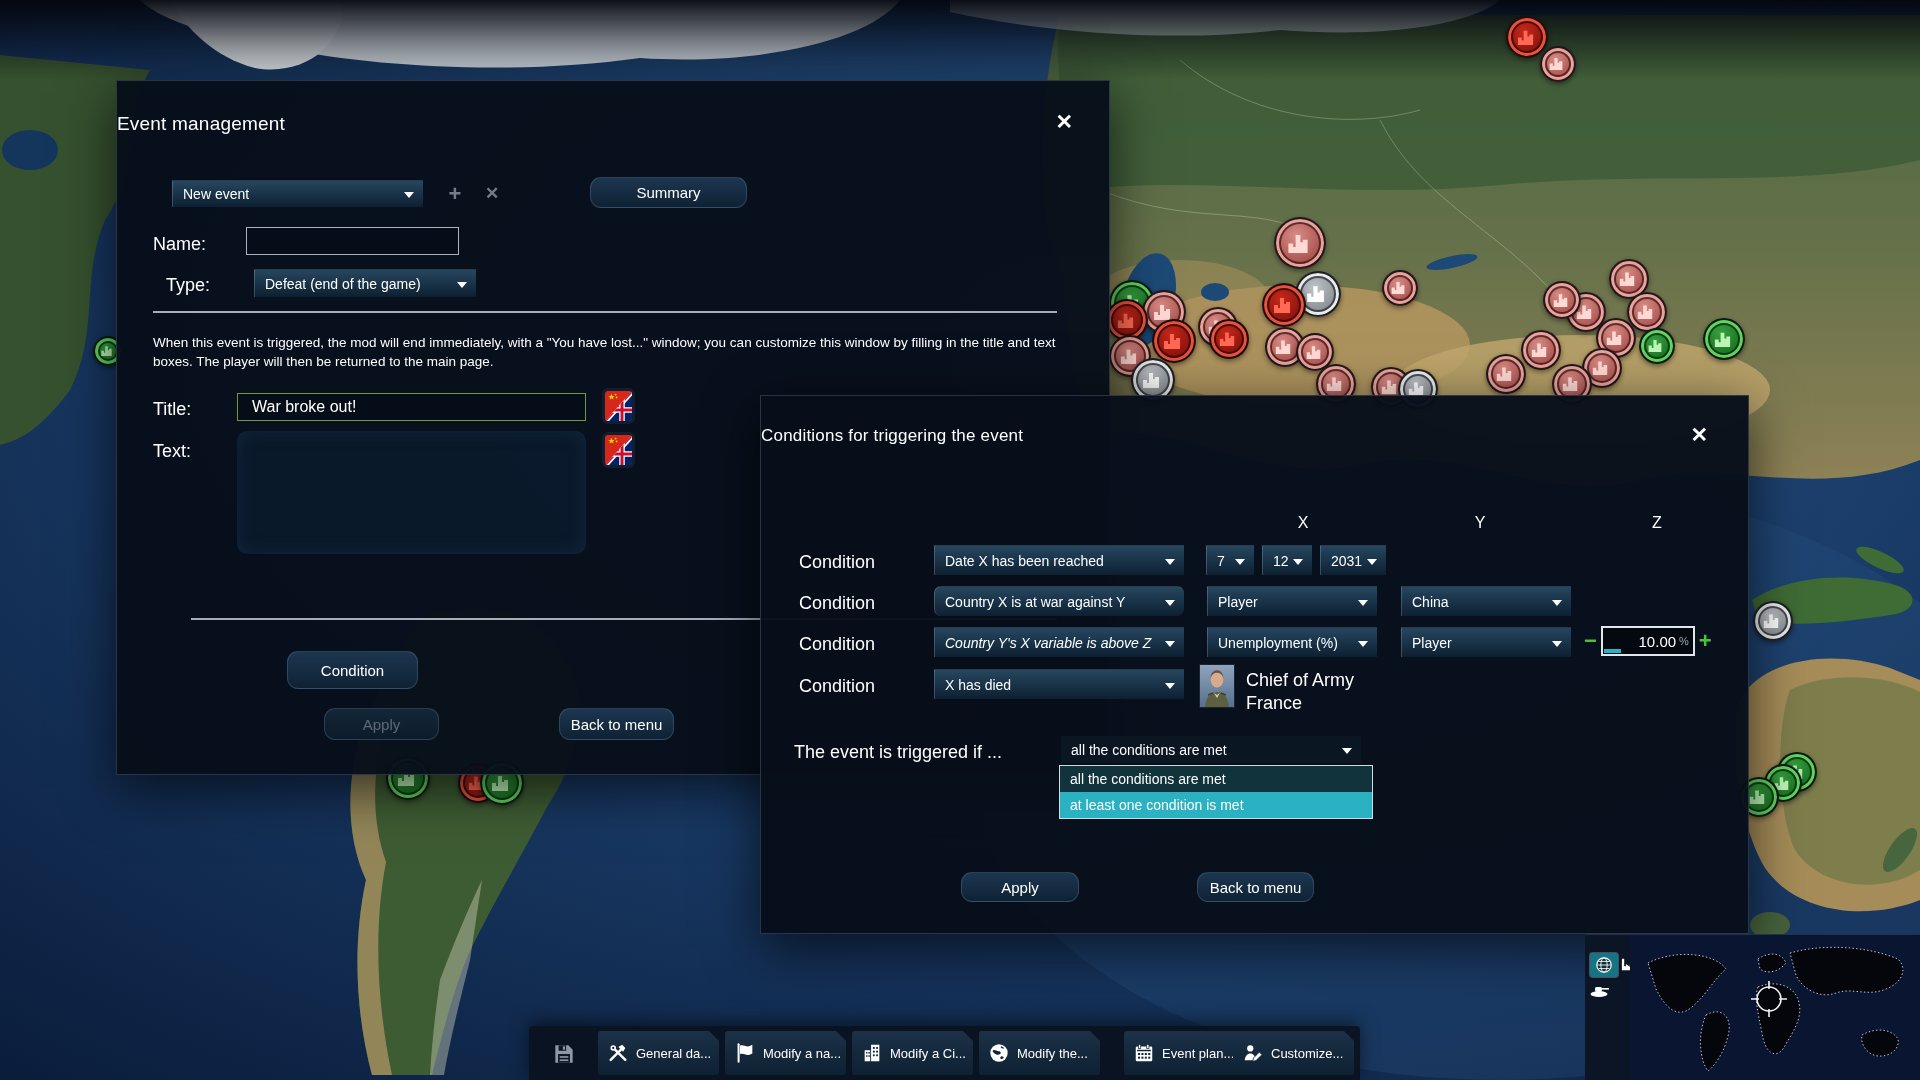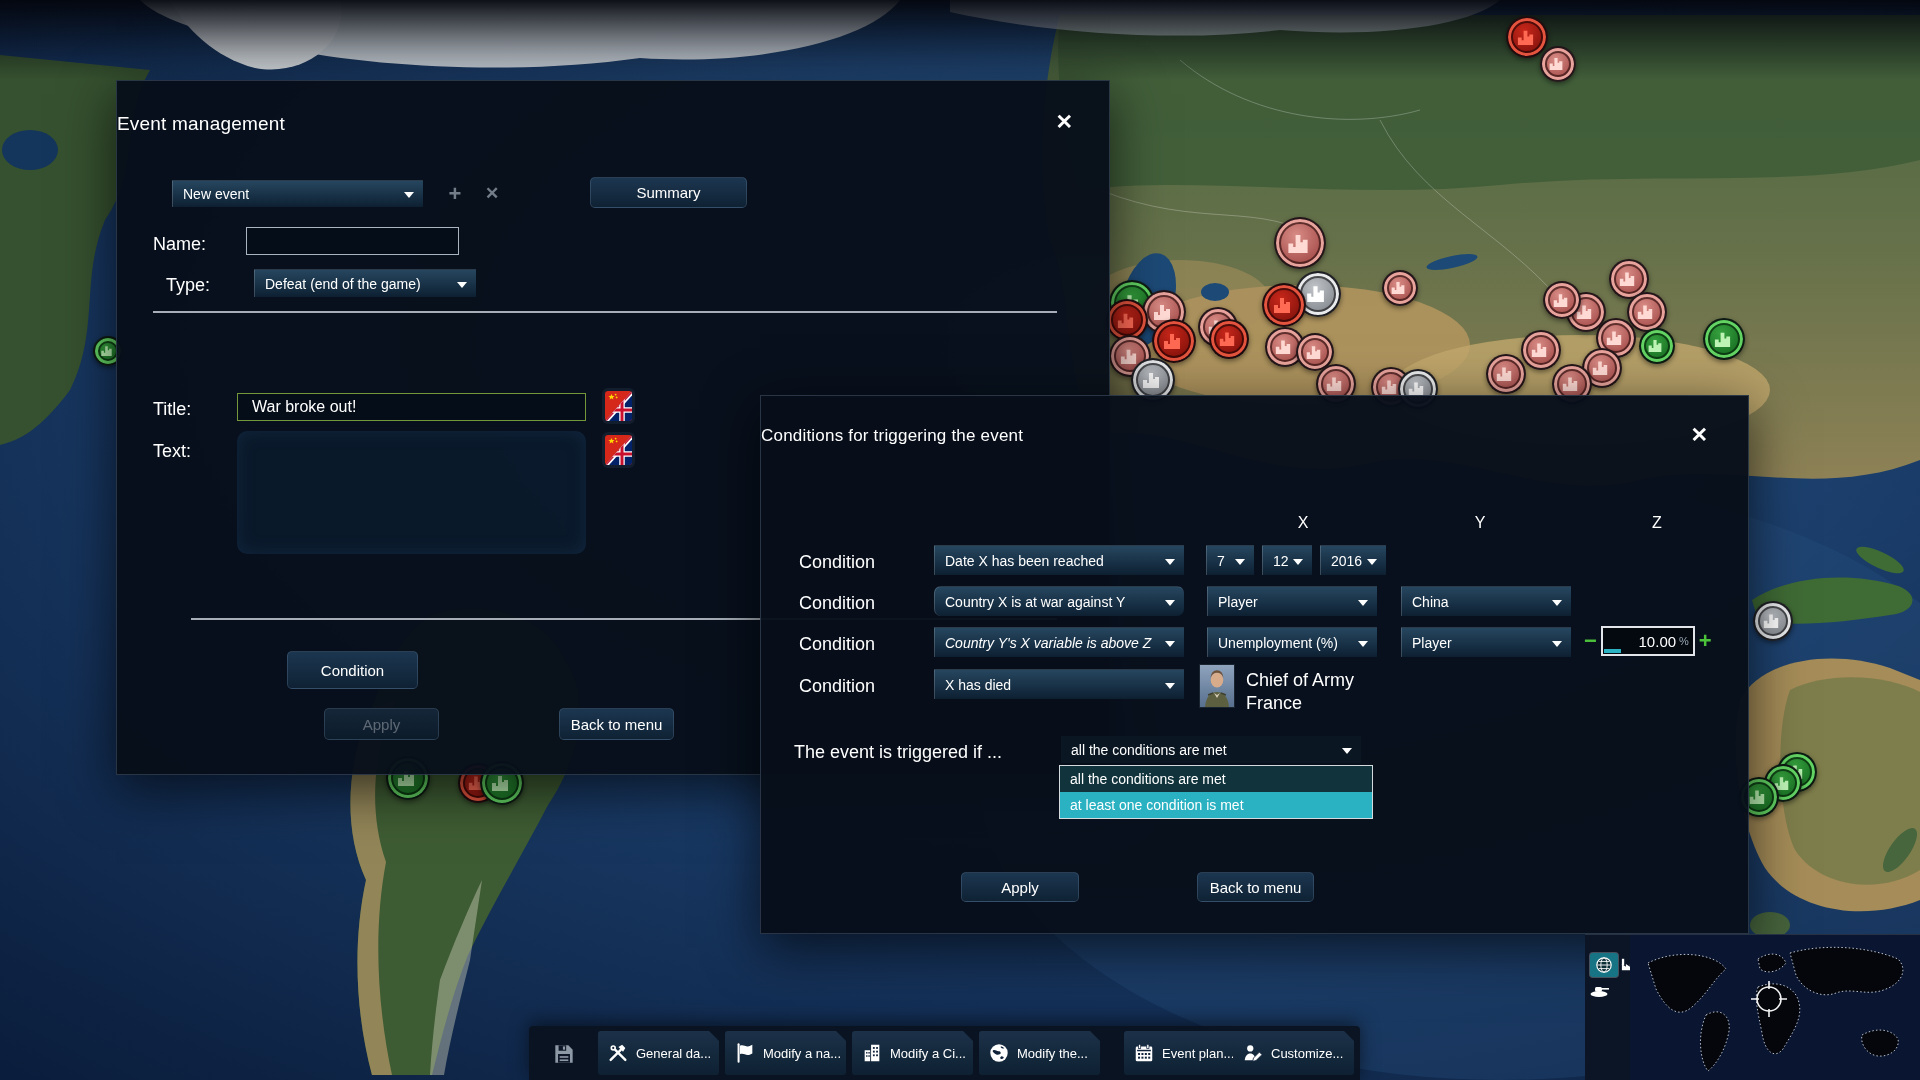--- a/index.html
+++ b/index.html
@@ -19,21 +19,21 @@
     box-shadow:inset 0 0 0 3px #63d363,inset 0 0 0 5px rgba(5,35,10,.7),0 2px 5px rgba(0,0,0,.45);color:#bef5b6;}
   .badge.gray{background:radial-gradient(circle at 42% 35%,#c0c4c9,#7e8389 80%);
     box-shadow:inset 0 0 0 3px #e9ebed,inset 0 0 0 5px rgba(25,25,28,.65),0 2px 5px rgba(0,0,0,.45);color:#fff;}
   
   .dialog{position:absolute;background:rgba(7,14,26,.97);border:1px solid rgba(130,155,180,.28);
     box-shadow:0 14px 50px rgba(0,0,0,.65);box-sizing:border-box;}
   .dlg-title{position:absolute;left:0;right:0;text-align:left;font-size:19px;letter-spacing:.2px;}
   .dlg-close{position:absolute;font-size:21px;line-height:1;color:#fff;cursor:pointer;font-weight:bold;}
   .lbl{position:absolute;font-size:18px;color:#fff;}
   .btn{position:absolute;background:linear-gradient(180deg,#1c3650,#0f2234);
-    border:1px solid rgba(140,170,200,.22);border-radius:5px;color:#fff;font-size:15px;
+    border:1px solid rgba(140,170,200,.22);border-radius:11px;color:#fff;font-size:15px;
     display:flex;align-items:center;justify-content:center;box-sizing:border-box;cursor:pointer;
     font-family:"Liberation Sans",sans-serif;}
   .btn.disabled{color:rgba(255,255,255,.32);background:linear-gradient(180deg,#142638,#0c1b2a);}
   .dd{position:absolute;background:linear-gradient(180deg,#26465f,#0d2032);border-left:1px solid rgba(255,255,255,.18);
     border-top:1px solid rgba(255,255,255,.12);color:#fff;font-size:14px;display:flex;align-items:center;
     padding:0 11px 0 10px;box-sizing:border-box;cursor:pointer;white-space:nowrap;overflow:hidden;}
   .dd::after{content:"";position:absolute;right:9px;top:50%;margin-top:-2px;
     border:5px solid transparent;border-top:6px solid #fff;border-bottom:none;}
   .input{position:absolute;background:rgba(4,12,22,.6);border:1px solid #aab4c0;color:#fff;
     font-size:15px;box-sizing:border-box;padding:0 8px;font-family:"Liberation Sans",sans-serif;outline:none;}
@@ -331,20 +331,21 @@
     <div class="lbl" style="left:36px;top:153px;">Name:</div>
     <input class="input" style="left: 129px; top: 146px; width: 213px; height: 28px;" value="">
 
     <div class="lbl" style="left:49px;top:194px;">Type:</div>
     <div class="dd" style="left:137px;top:188px;width:222px;height:28px;">
       <span>Defeat (end of the game)</span>
     </div>
 
     <div class="divider" style="left:36px;top:230px;width:904px;"></div>
 
+    <div class="lbl" style="left:36px;top:252px;width:910px;font-size:13.5px;line-height:19px;">When this event is triggered, the mod will end immediately, with a "You have lost..." window; you can customize this window by filling in the title and text boxes. The player will then be returned to the main page.</div>
 
     <div class="lbl" style="left:36px;top:318px;">Title:</div>
     <input class="input" style="left: 120px; top: 312px; width: 349px; height: 28px; border: 1px solid rgb(116, 151, 58); padding-left: 14px; font-size: 16px;" value="War broke out!">
     <div class="flagbtn" style="left:488px;top:310px;">
       <svg width="27" height="30" viewBox="0 0 27 30">
         <rect width="27" height="30" fill="#d5281b"></rect>
         <polygon points="6.5,3 7.4,5 9.5,5.1 7.9,6.4 8.4,8.4 6.5,7.2 4.6,8.4 5.1,6.4 3.5,5.1 5.6,5" fill="#ffd800"></polygon>
         <circle cx="10.6" cy="3.6" r=".9" fill="#ffd800"></circle>
           <circle cx="11.6" cy="6.4" r=".9" fill="#ffd800"></circle>
         <clipPath id="uk1">
@@ -404,21 +405,21 @@
     <div class="dd" style="left:173px;top:149px;width:250px;height:30px;">
       <span>Date X has been reached</span>
       </div>
     <div class="dd" style="left:445px;top:149px;width:48px;height:30px;">
       <span>7</span>
       </div>
     <div class="dd" style="left:501px;top:149px;width:50px;height:30px;">
       <span>12</span>
       </div>
     <div class="dd" style="left:559px;top:149px;width:66px;height:30px;">
-      <span>2016</span>
+      <span>2031</span>
       </div>
 
     <div class="lbl" style="left:38px;top:197px;">Condition</div>
     <div class="dd" style="left:173px;top:190px;width:250px;height:30px;border-radius:7px;">
       <span>Country X is at war against Y</span>
       </div>
     <div class="dd" style="left:446px;top:190px;width:170px;height:30px;">
       <span>Player</span>
       </div>
     <div class="dd" style="left:640px;top:190px;width:170px;height:30px;">

